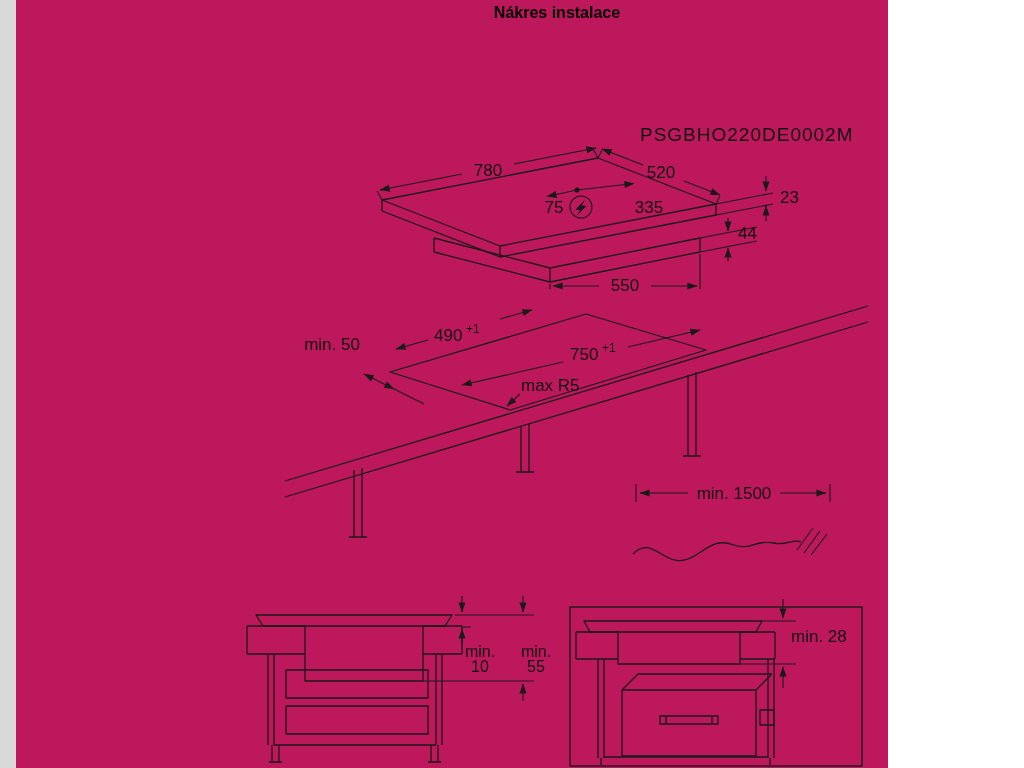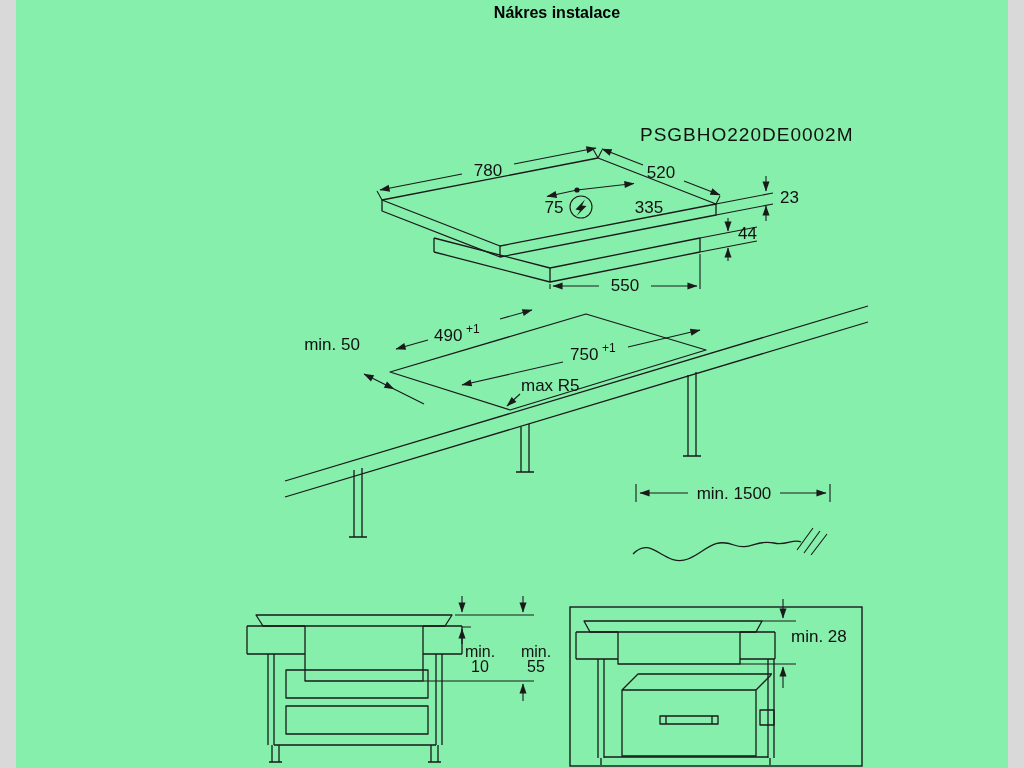--- a/index.html
+++ b/index.html
@@ -1,16 +1,16 @@
 <!DOCTYPE html>
 <html><head>
 <meta charset="utf-8">
 <style>
   html,body{margin:0;padding:0;background:#ffffff;}
-  .stage{position:relative;width:1024px;height:768px;background:#86efac;overflow:hidden;}
+  .stage{position:relative;width:888px;height:768px;background:#be185d;overflow:hidden;}
   svg{display:block;}
   svg text{font-family:"Liberation Sans",sans-serif;fill:#111111;font-size:17px;}
   .title{font-size:16px;font-weight:bold;fill:#000000;}
   .model{font-size:19px;letter-spacing:1px;}
   .small{font-size:16px;}
   .sup{font-size:12px;}
   .draw{fill:none;stroke:#1a1a1a;stroke-width:1.3;stroke-linejoin:round;}
   .dim{fill:none;stroke:#1a1a1a;stroke-width:1.1;}
   .fillink{fill:#1a1a1a;stroke:none;}
   .margin{fill:#d9d9d9;stroke:none;}

